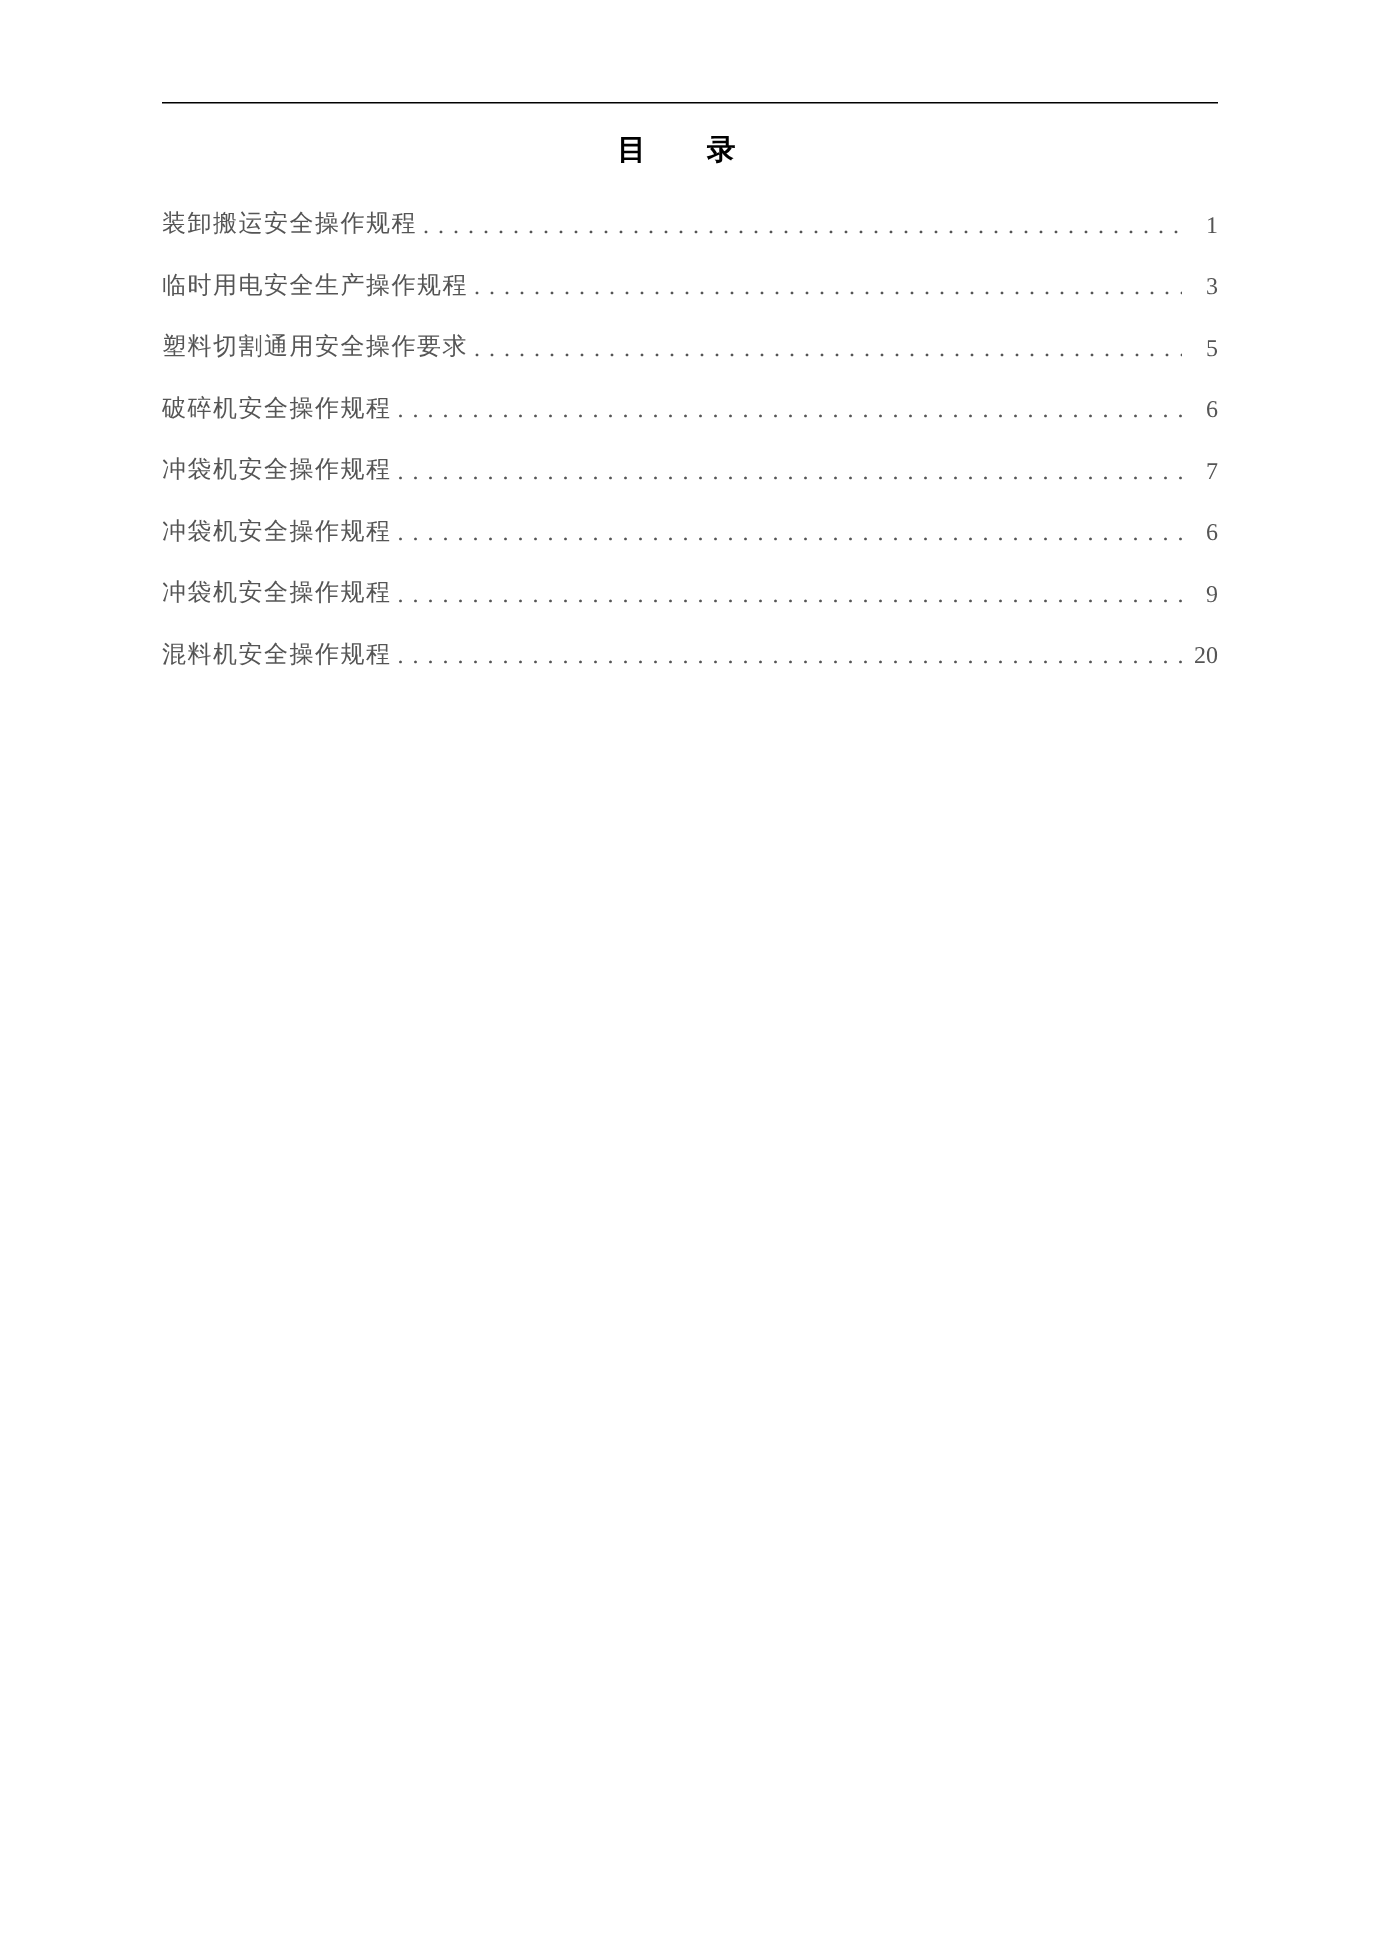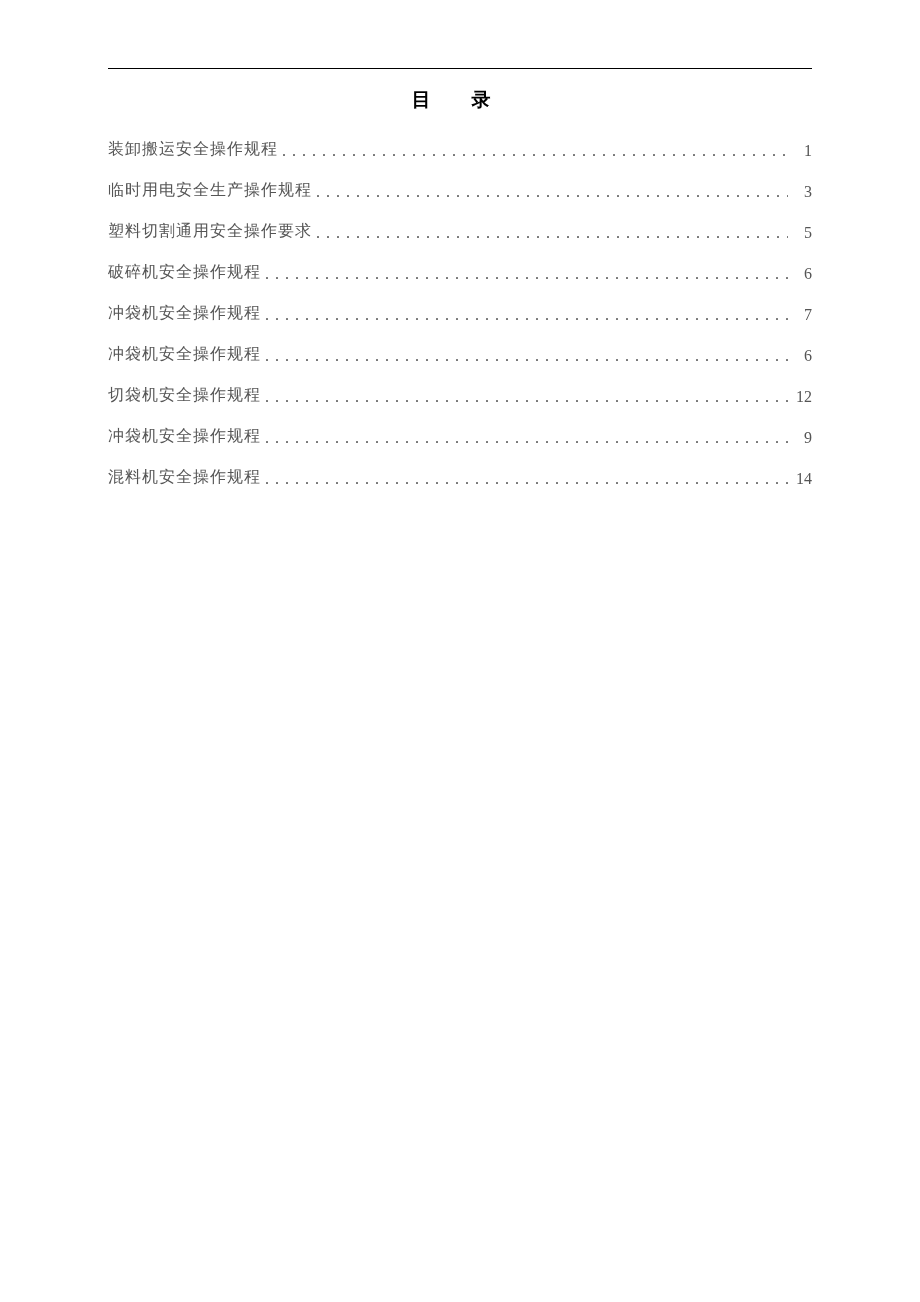--- a/index.html
+++ b/index.html
@@ -95,28 +95,23 @@
         <span class="toc-label">冲袋机安全操作规程</span>
         <span class="toc-dots"></span>
         <span class="toc-page">7</span>
       </li>
       <li>
         <span class="toc-label">冲袋机安全操作规程</span>
         <span class="toc-dots"></span>
         <span class="toc-page">6</span>
       </li>
       <li>
-        <span class="toc-label">切袋机安全操作规程</span>
-        <span class="toc-dots"></span>
-        <span class="toc-page">12</span>
-      </li>
-      <li>
         <span class="toc-label">冲袋机安全操作规程</span>
         <span class="toc-dots"></span>
         <span class="toc-page">9</span>
       </li>
       <li>
         <span class="toc-label">混料机安全操作规程</span>
         <span class="toc-dots"></span>
-        <span class="toc-page">14</span>
+        <span class="toc-page">20</span>
       </li>
     </ul>
 </div>
 
 </body></html>

